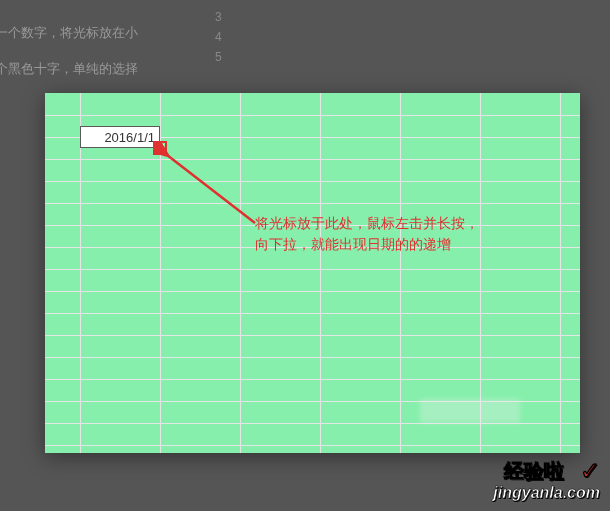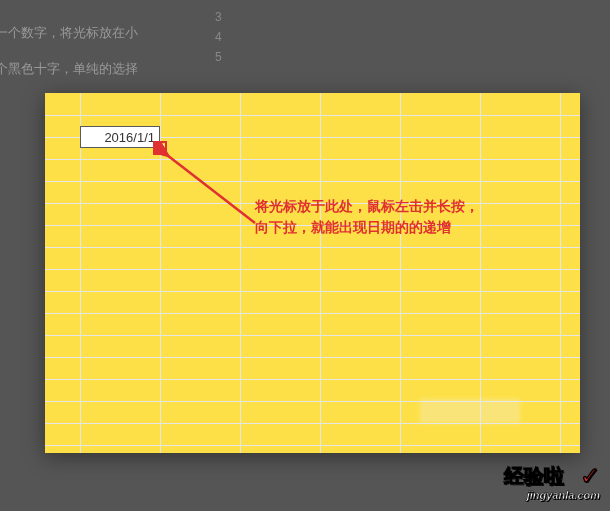--- a/index.html
+++ b/index.html
@@ -29,21 +29,21 @@
     color: #888;
     font-size: 12px;
   }
 
   .modal {
     position: absolute;
     left: 45px;
     top: 93px;
     width: 535px;
     height: 360px;
-    background: #fde047;
+    background: #86efac;
     box-shadow: 0 4px 20px rgba(0,0,0,0.4);
   }
   .grid {
     position: absolute;
     left: 0; top: 0;
     width: 100%; height: 100%;
   }
   .gridline-h {
     position: absolute;
     left: 0; width: 100%;
@@ -118,21 +118,21 @@
     gap: 16px;
   }
   .brand-check {
     color: #e03030;
     font-size: 24px;
     font-weight: 900;
     -webkit-text-stroke: 0.5px #000;
   }
   .brand-url {
     color: #fff;
-    font-size: 11px;
+    font-size: 16px;
     font-style: italic;
     font-weight: 600;
     -webkit-text-stroke: 0.5px #000;
     text-shadow: 1px 1px 0 #000;
     margin-top: 2px;
   }
 </style>
 </head>
 <body>
 
@@ -182,21 +182,21 @@
 
   <svg class="arrow-svg" style="left:110px; top:50px; width:110px; height:90px;" viewBox="0 0 110 90">
     <defs>
       <marker id="arrowhead" markerWidth="10" markerHeight="8" refX="2" refY="4" orient="auto">
         <polygon points="10 0, 0 4, 10 8" fill="#e03030"></polygon>
       </marker>
     </defs>
     <line x1="100" y1="80" x2="12" y2="12" stroke="#e03030" stroke-width="2.5" marker-end="url(#arrowhead)"></line>
   </svg>
 
-  <div class="callout" style="left:210px; top:103px; width:230px;font-weight:bold;">将光标放于此处，鼠标左击并长按，向下拉，就能出现日期的的递增</div>
+  <div class="callout" style="left:210px; top:120px; width:230px;">将光标放于此处，鼠标左击并长按，向下拉，就能出现日期的的递增</div>
 
   <div class="watermark-area"></div>
 </div>
 
 <div class="brand">
   <div class="brand-top">
     <span>经验啦</span>
     <span class="brand-check">✓</span>
   </div>
   <div class="brand-url">jingyanla.com</div>

